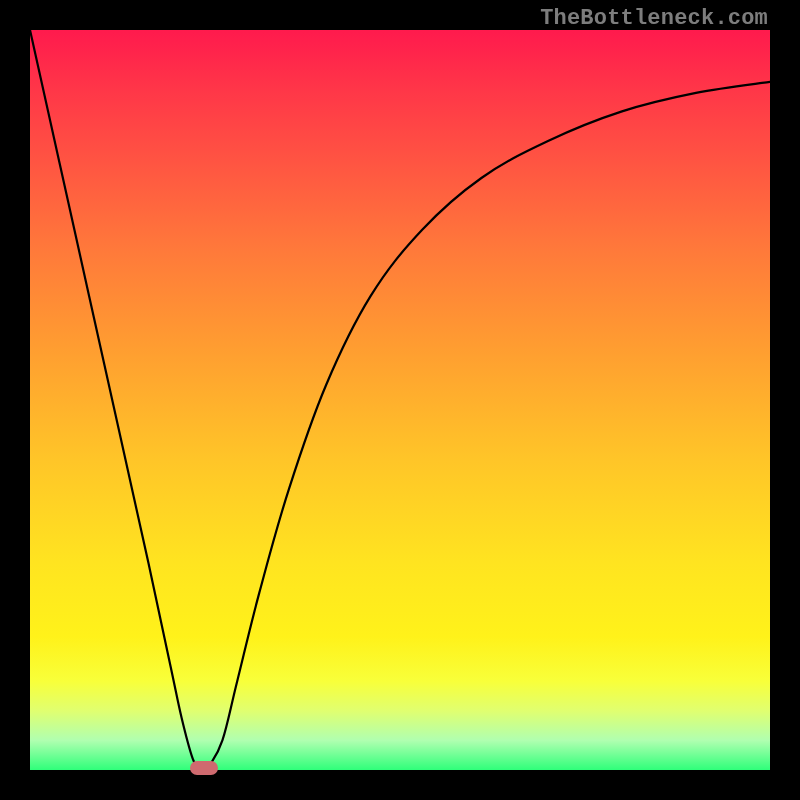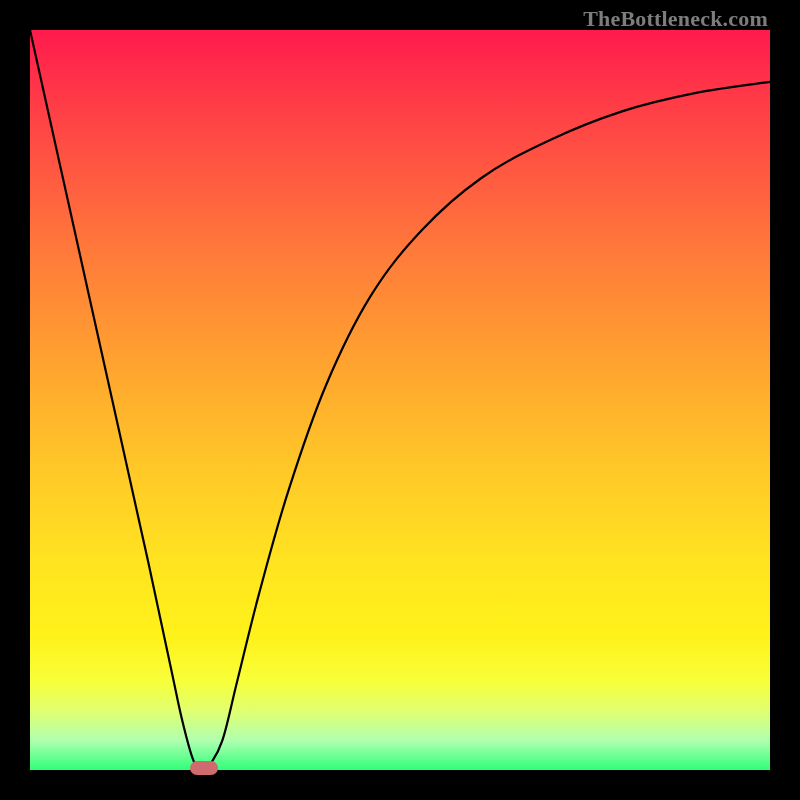--- a/index.html
+++ b/index.html
@@ -27,21 +27,21 @@
       #fff21a 82%,
       #f8ff3a 88%,
       #e0ff70 92%,
       #b0ffb0 96%,
       #2fff7a 100%);
   }
   .watermark {
     position: absolute;
     top: 6px;
     right: 32px;
-    font-family: Liberation Serif, serif;
+    font-family: Liberation Mono, monospace;
     font-size: 22px;
     font-weight: bold;
     color: #7d7d7d;
     letter-spacing: 0.2px;
     user-select: none;
   }
   svg.curve {
     position: absolute;
     left: 0; top: 0;
     width: 100%;

